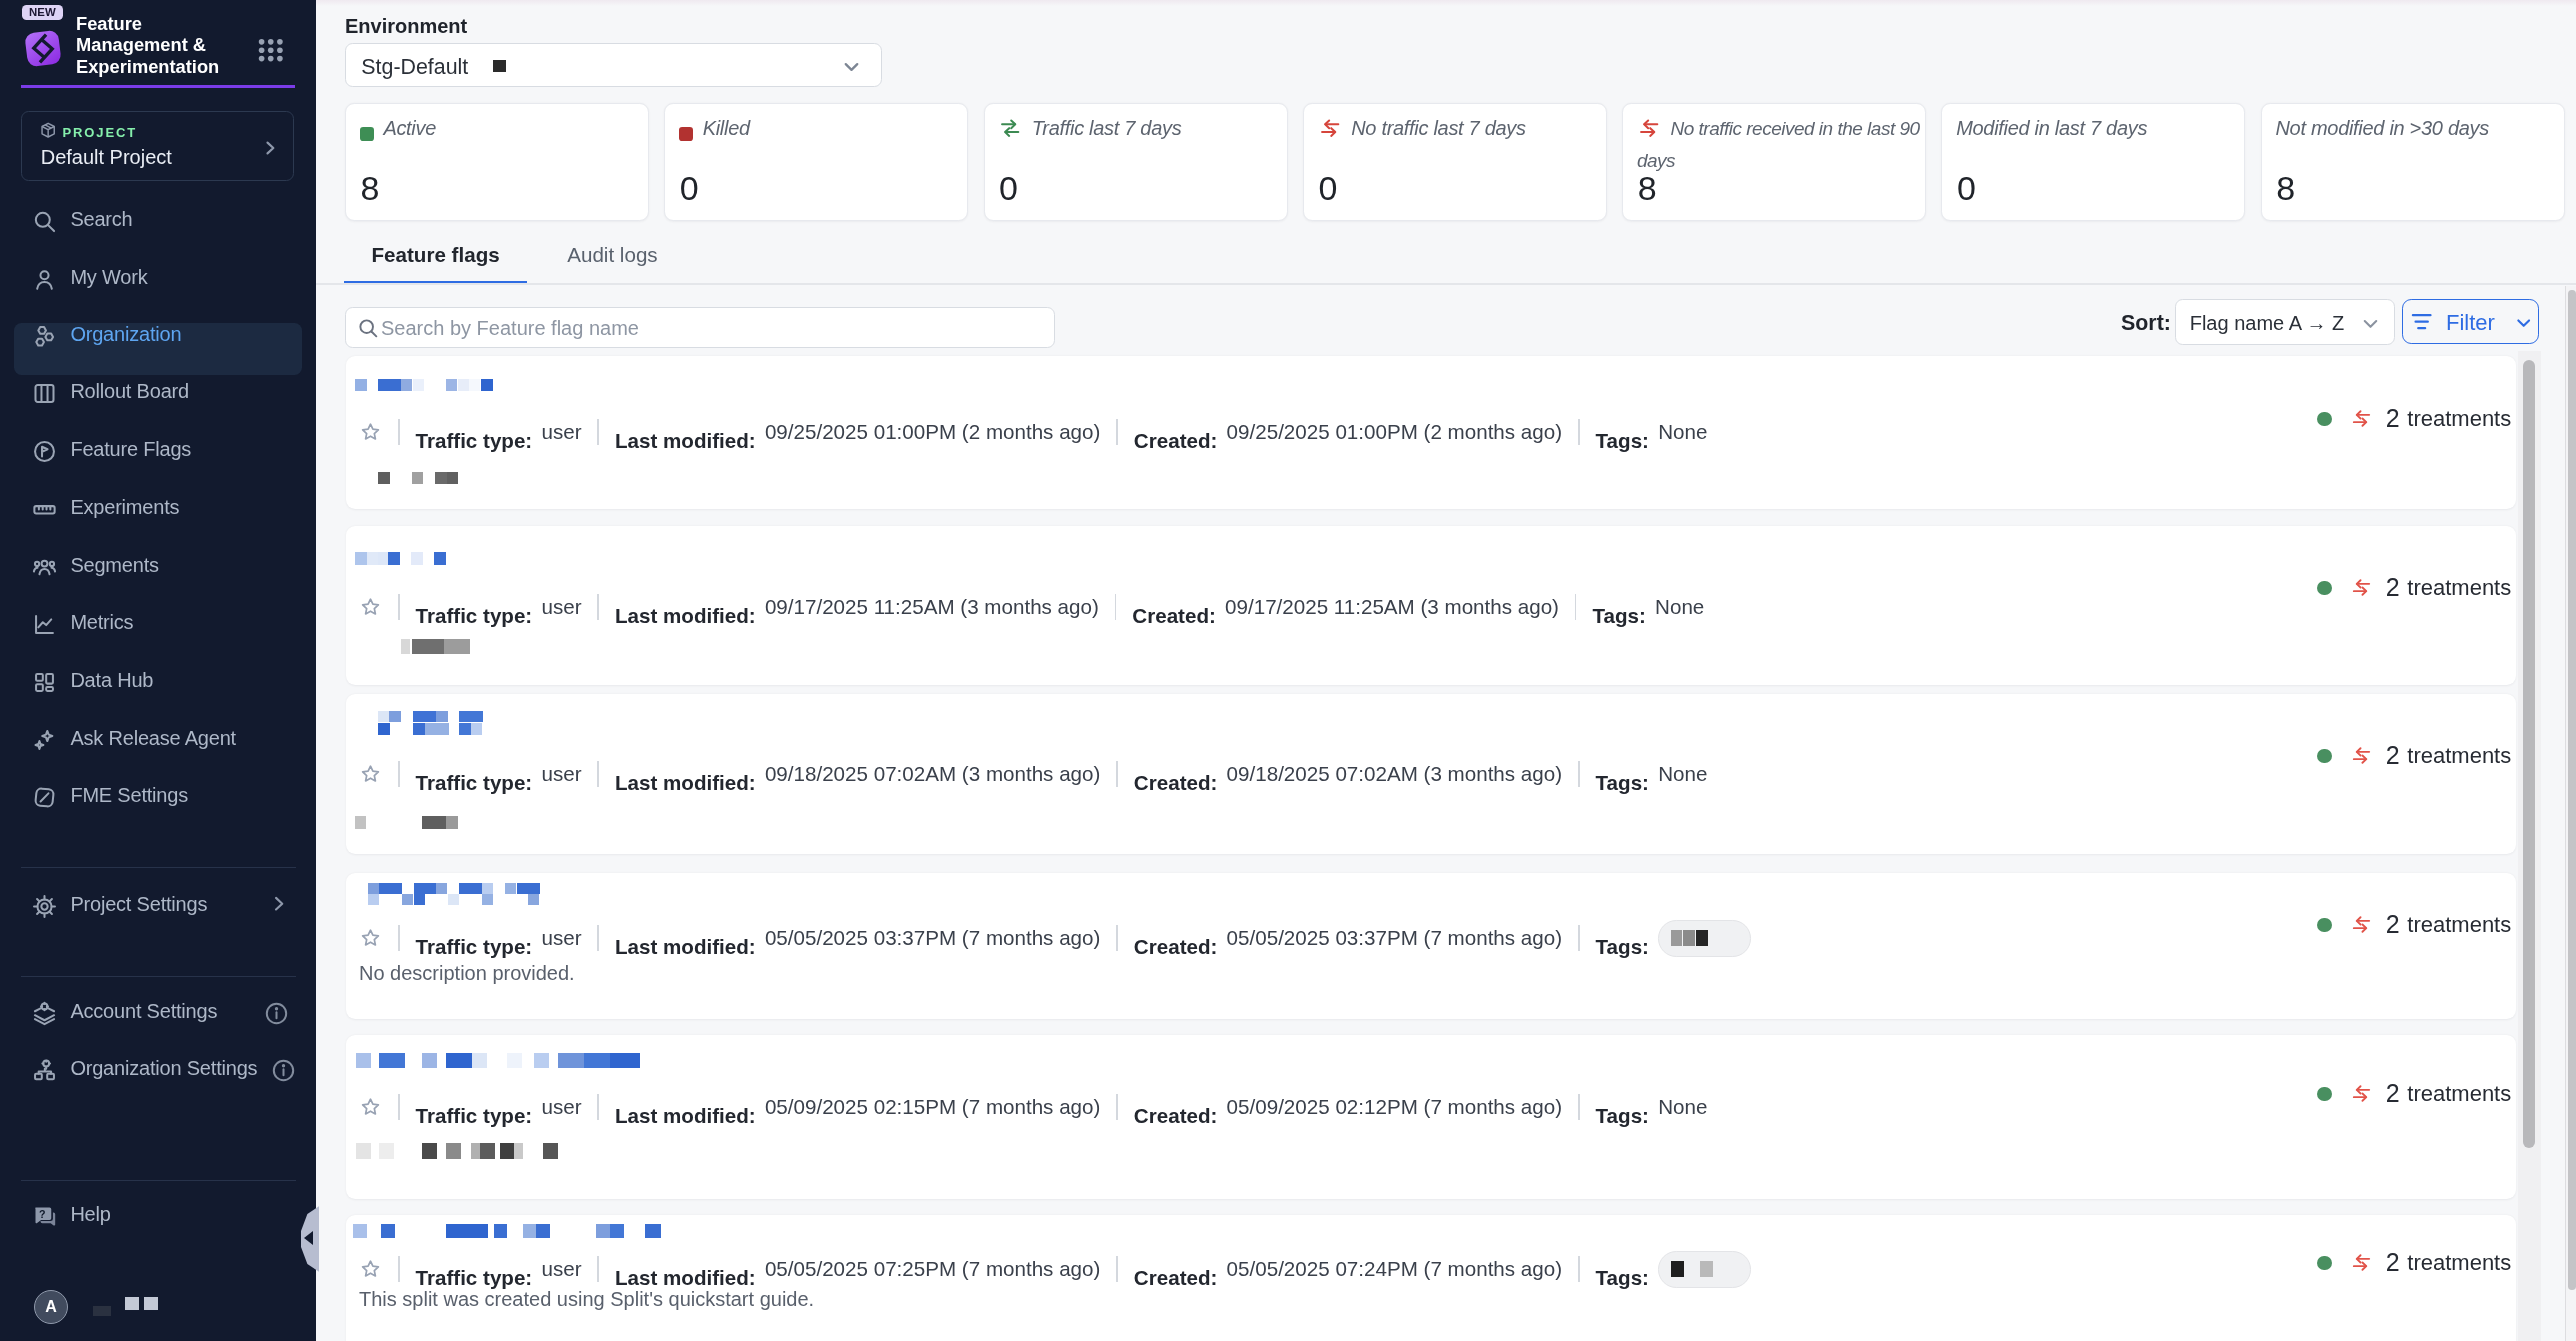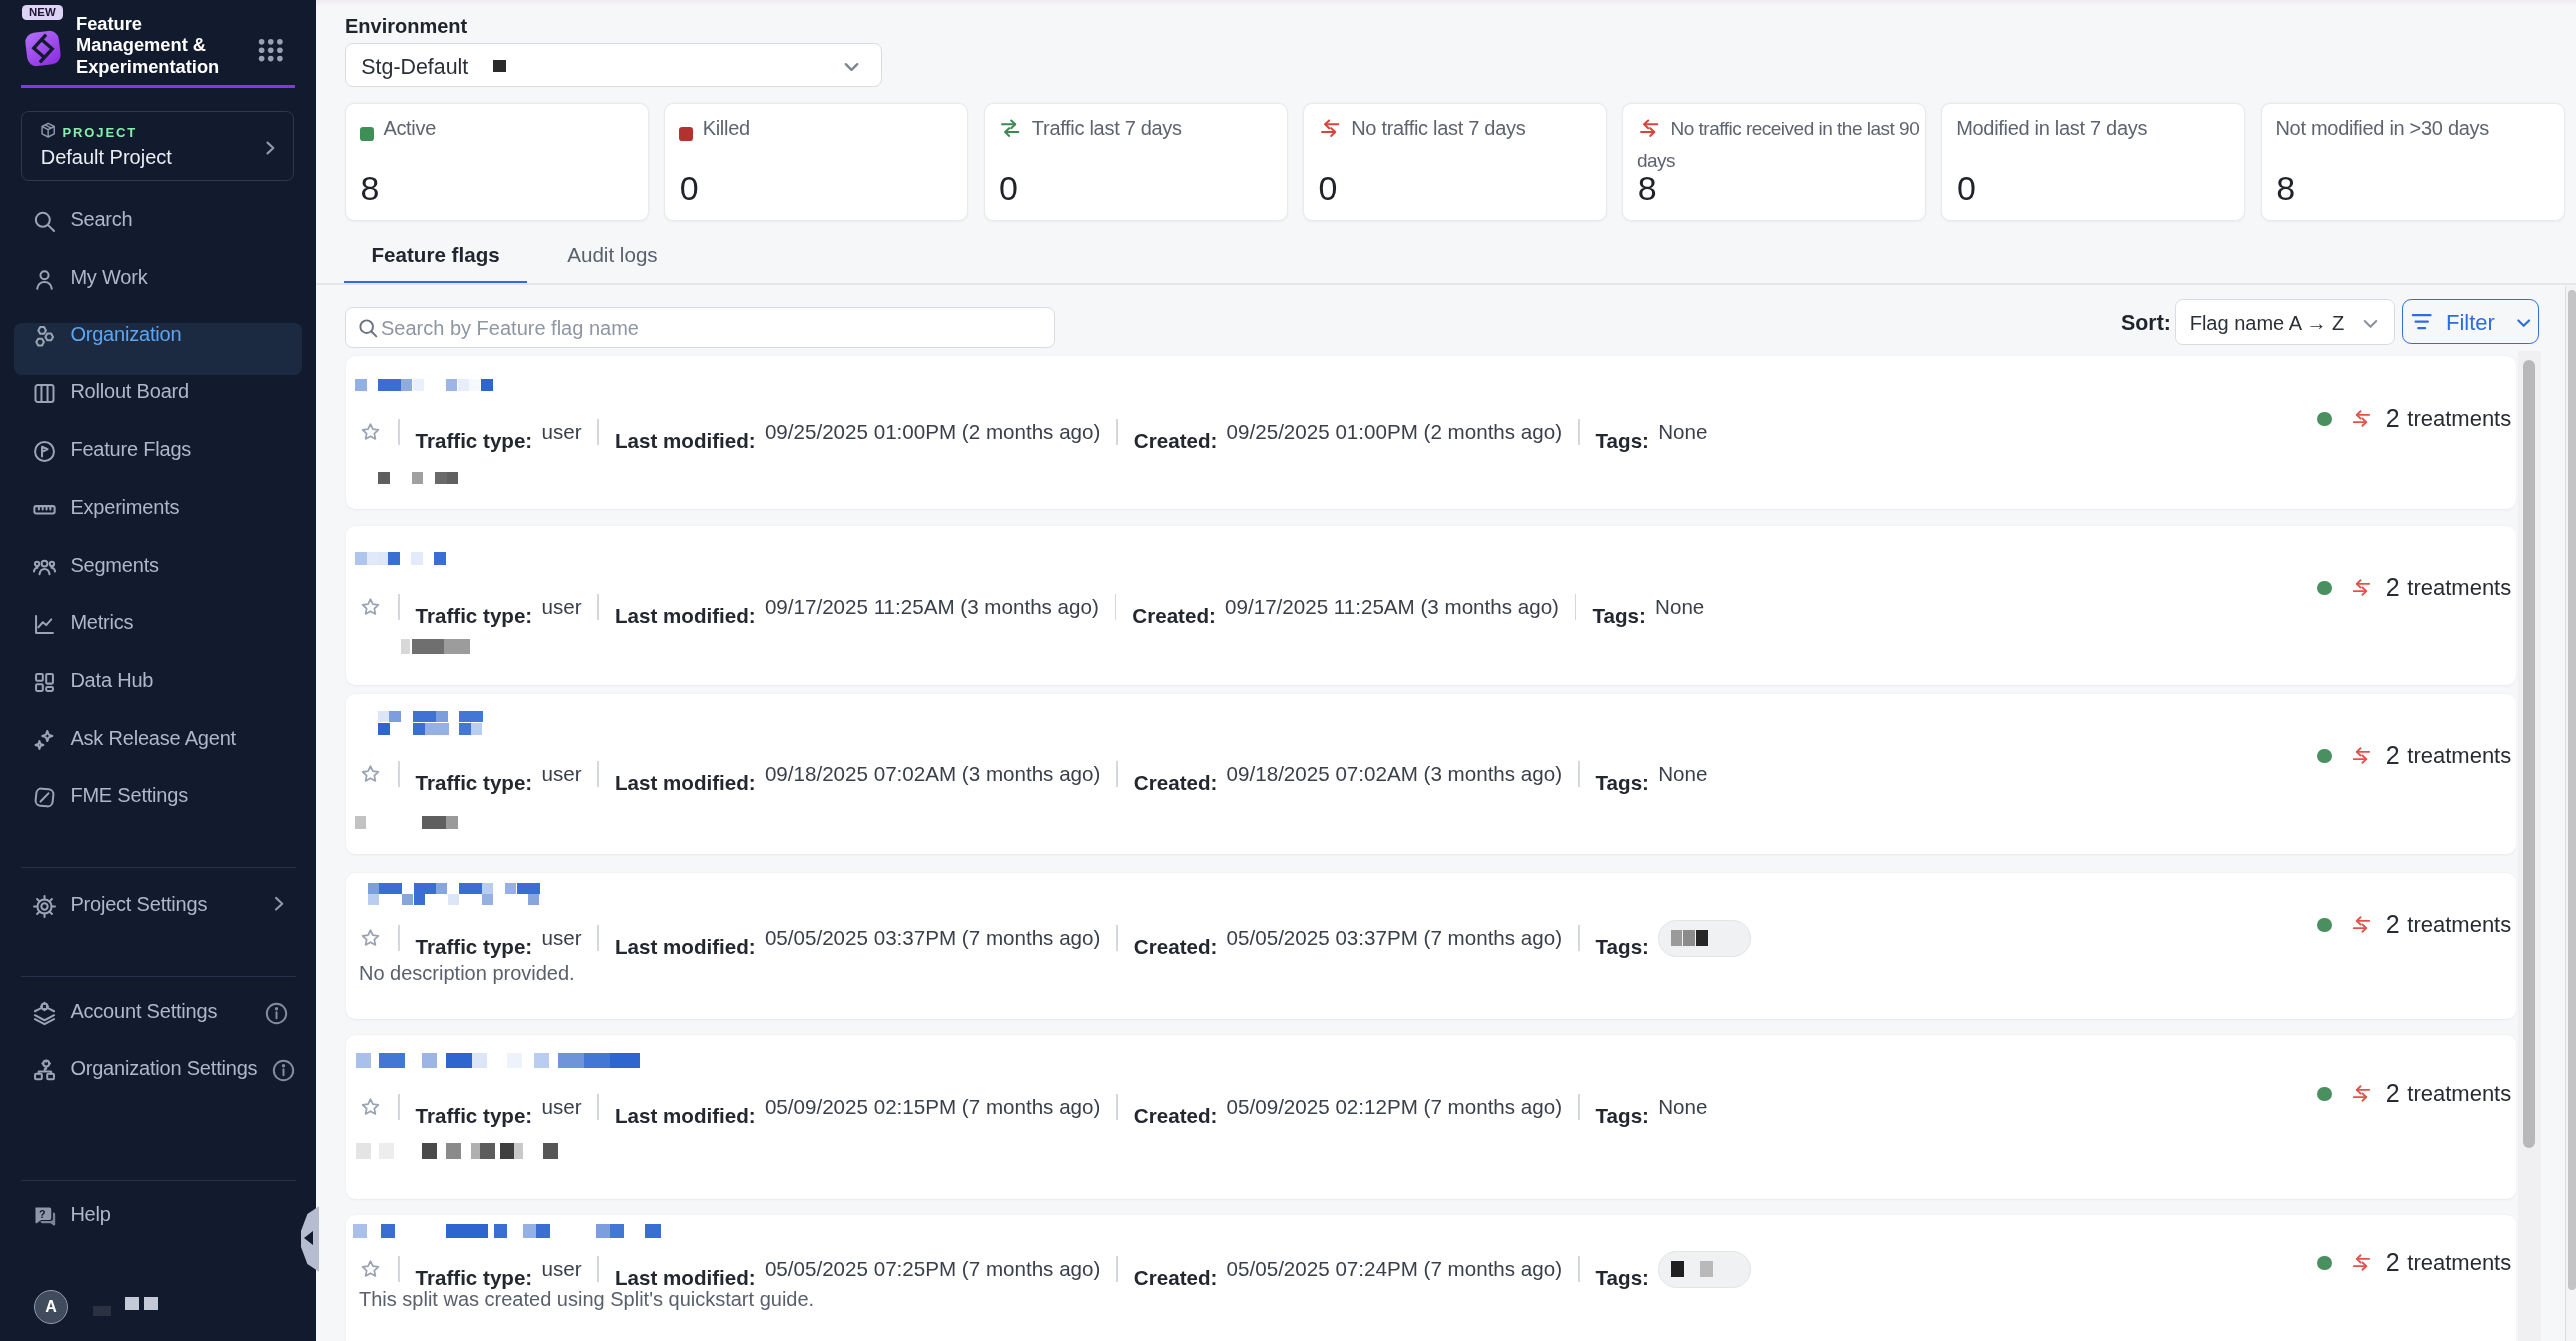--- a/index.html
+++ b/index.html
@@ -24,21 +24,21 @@
 .collapse:after { content:""; position:absolute; left:3.1px; top:25px; border-right:9.2px solid #121a2e; border-top:7.6px solid transparent; border-bottom:7.6px solid transparent; }
 
 .main { position:absolute; left:0; top:0; width:2576px; height:1167px; }
 .envlab { position:absolute; left:345px; top:15.3px; font-size:20px; font-weight:bold; color:#20242c; }
 .envsel { position:absolute; left:345px; top:43px; width:537px; height:44px; background:#fff; border:1.5px solid #d8dce2; border-radius:7.6px; }
 .envsel .txt { position:absolute; left:15.3px; top:10.7px; font-size:21.4px; color:#2b3038; }
 .envsel .redact { position:absolute; left:147px; top:16px; width:13px; height:12.2px; background:#2b2b2b; }
 .envsel .chev { position:absolute; right:18.3px; top:10.7px; }
 .cards { position:absolute; left:345px; top:103px; display:flex; gap:15.3px; }
 .scard { width:304px; height:118px; background:#fff; border:0.8px solid #e7e9ee; border-radius:9.2px; box-shadow:0 0.8px 2.3px rgba(20,24,40,.05); position:relative; }
-.ctitle { position:absolute; left:13.7px; top:10.7px; right:-30.5px; color:#5d646f; font-size:20px; letter-spacing:-0.3px; line-height:27.5px; white-space:nowrap; }
+.ctitle { position:absolute; left:13.7px; top:10.7px; right:-30.5px; color:#5d646f; font-size:20px; letter-spacing:-0.3px; line-height:27.5px; white-space:nowrap;font-style:italic; }
 .ctitle .cicon { display:inline-block; vertical-align:-5.3px; margin-right:9.2px; }
 .sq { width:14.5px; height:14.5px; border-radius:3.1px; display:inline-block; vertical-align:-1.5px; }
 .cval { position:absolute; left:14.5px; bottom:12.2px; font-size:34px; color:#20242a; }
 .ctitle.c5 { font-size:19px; letter-spacing:-0.5px; }
 .tabs { position:absolute; left:344px; top:243px; display:flex; }
 .tab { font-size:20.6px; line-height:24px; padding:0 27.5px 13.7px 27.5px; }
 .tab.on { font-weight:bold; color:#22262e; border-bottom:3.8px solid #2e6ce3; }
 .tab.off { color:#59616d; padding:0 34px 13.7px 40px; }
 .tabline { position:absolute; left:316px; right:0; top:283px; height:1.5px; background:#e4e6ea; }
 .searchbox { position:absolute; left:345px; top:307px; width:710px; height:41px; background:#fff; border:1.5px solid #d8dce2; border-radius:7.6px; }

